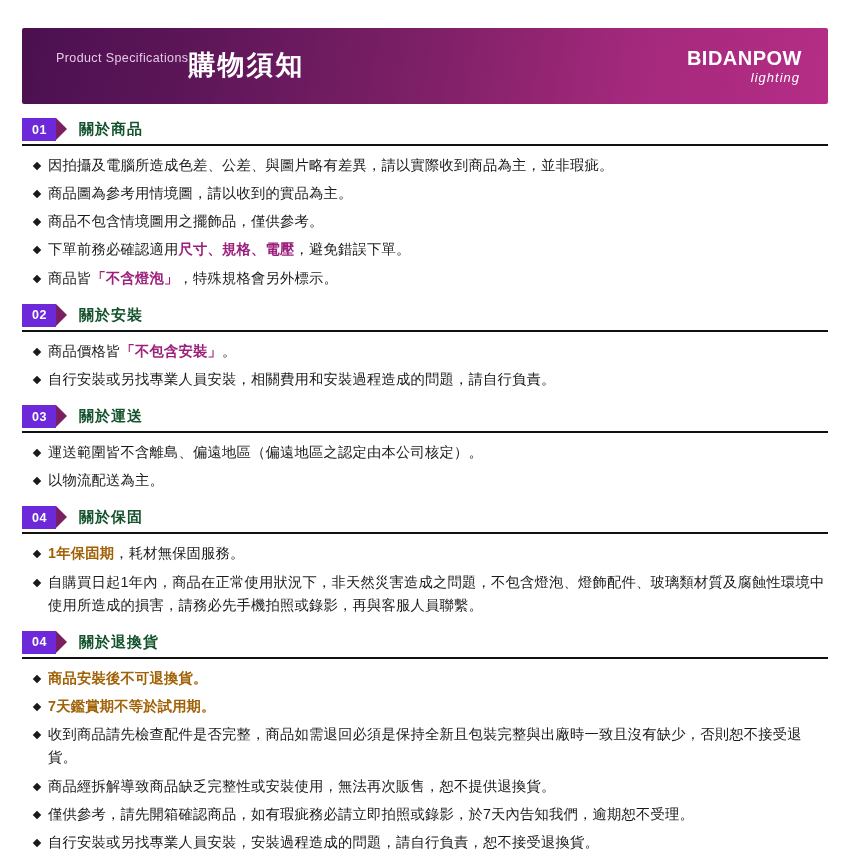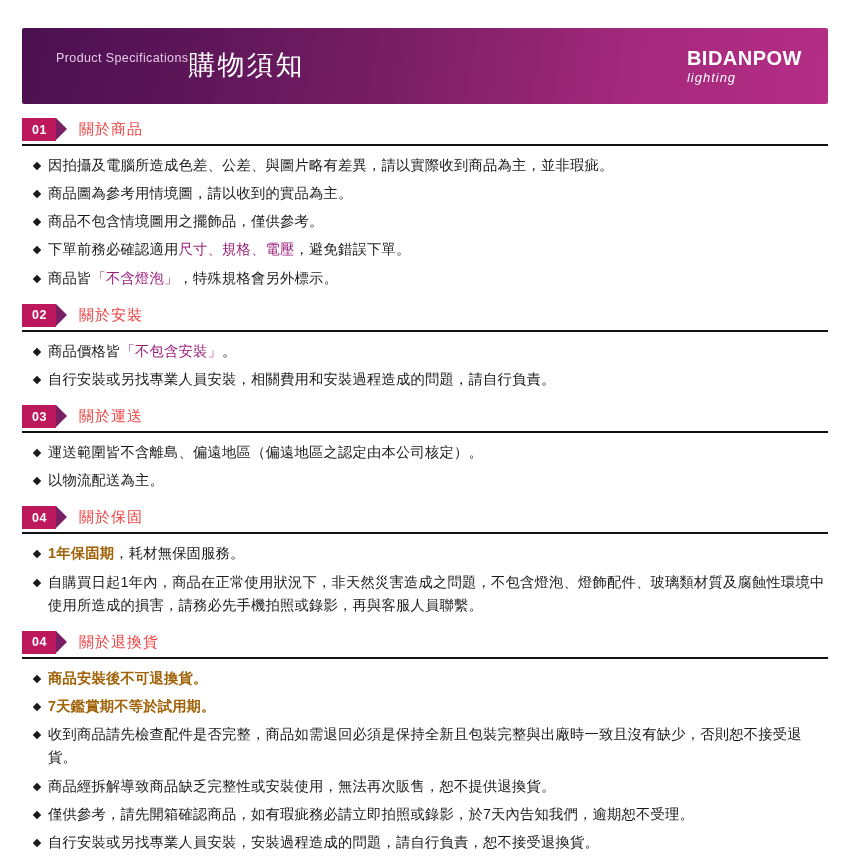--- a/index.html
+++ b/index.html
@@ -42,25 +42,26 @@
   }
   .header-eyebrow {
     color: #e4c9e6;
     font-size: 12.5px;
     letter-spacing: 0.4px;
     margin-bottom: 2px;
   }
   .header-title {
     color: #ffffff;
     font-size: 27px;
-    font-weight: normal;
+    font-weight: bold;
     letter-spacing: 2px;
     line-height: 1.1;
   }
   .brand {
+    text-align: right;
     color: #ffffff;
     line-height: 1;
   }
   .brand-name {
     font-size: 20px;
     font-weight: bold;
     letter-spacing: 0.5px;
   }
   .brand-sub {
     font-size: 13px;
@@ -74,42 +75,42 @@
   .section {
     margin-top: 14px;
   }
   .section-head {
     display: flex;
     align-items: stretch;
     height: 23px;
   }
   .num-tag {
     position: relative;
-    background: #be185d;
+    background: #6d28d9;
     color: #ffffff;
     font-size: 12.5px;
     font-weight: bold;
     letter-spacing: 0.5px;
     display: flex;
     align-items: center;
     padding: 0 9px 0 10px;
     min-width: 34px;
     box-sizing: border-box;
   }
   .num-arrow {
     width: 0;
     height: 0;
     border-top: 11.5px solid transparent;
     border-bottom: 11.5px solid transparent;
     border-left: 11px solid #7a1f63;
   }
   .section-title {
     font-size: 15px;
-    font-weight: normal;
-    color: #ef4444;
+    font-weight: bold;
+    color: #14532d;
     letter-spacing: 1px;
     display: flex;
     align-items: center;
     padding-left: 12px;
   }
   .divider {
     height: 2px;
     background: #111111;
     margin-top: 3px;
   }
@@ -134,21 +135,21 @@
     position: absolute;
     left: 12px;
     top: 9px;
     width: 6px;
     height: 6px;
     background: #1a1a1a;
     transform: rotate(45deg);
   }
   .em-purple {
     color: #9c1f7c;
-    font-weight: normal;
+    font-weight: bold;
   }
   .em-red {
     color: #a16207;
     font-weight: bold;
   }
 </style>
 </head>
 <body>
 
 <div class="page">

